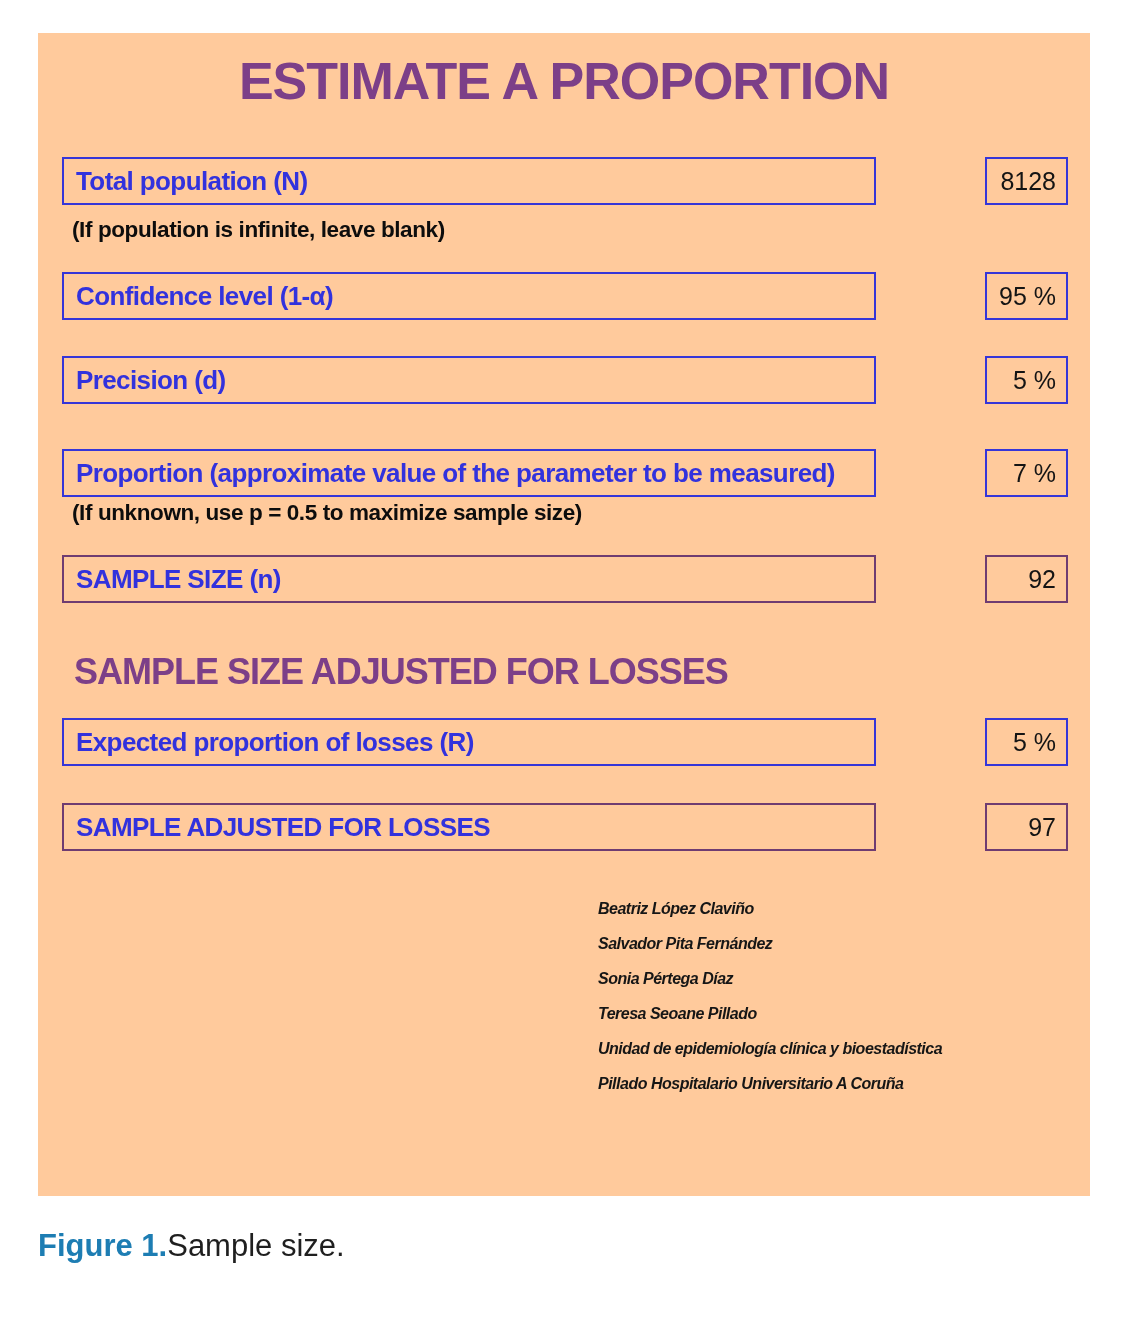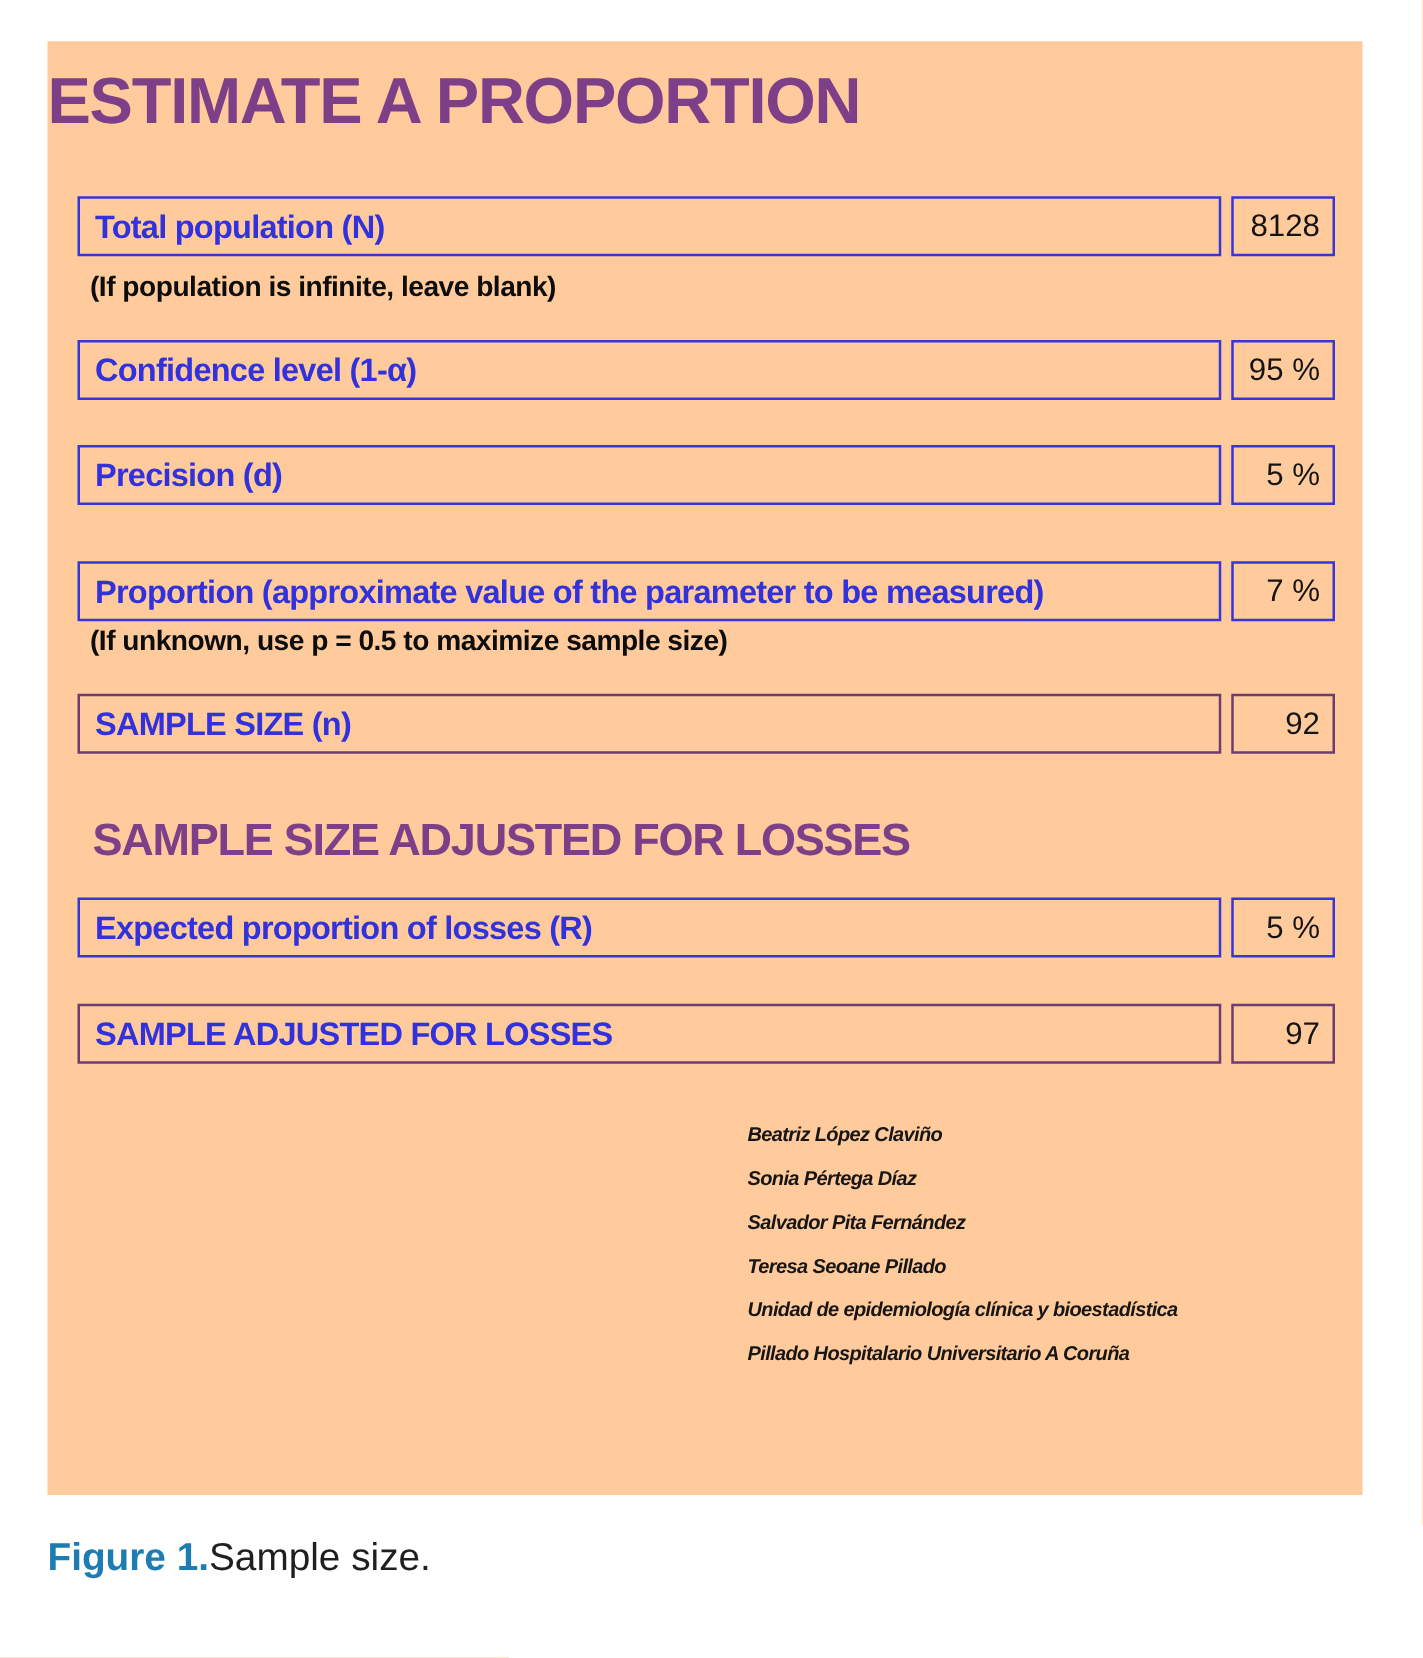--- a/index.html
+++ b/index.html
@@ -15,28 +15,28 @@
   html,body{margin:0;padding:0;}
   body{
     width:1138px;height:1326px;position:relative;background:#ffffff;
     font-family:"Liberation Sans", sans-serif;overflow:hidden;
   }
   .panel{
     position:absolute;left:38px;top:33px;width:1052px;height:1163px;
     background:var(--panel-bg);
   }
   .panel-title{
-    position:absolute;left:0;top:18px;width:100%;
+    position:absolute;left:0;top:18px;width:100%;text-align:center;
     font-size:52px;font-weight:bold;color:var(--heading-purple);
     letter-spacing:-1px;margin:0;white-space:nowrap;
   }
   .row{position:absolute;left:24px;width:1006px;height:48px;}
   .cell{position:absolute;top:0;height:48px;box-sizing:border-box;display:flex;align-items:center;}
   .cell.label{
-    left:0;width:915px;padding-left:12px;
+    left:0;width:814px;padding-left:12px;
     font-size:26px;font-weight:bold;color:var(--label-blue);
     letter-spacing:-0.6px;white-space:nowrap;
   }
   .cell.value{
     left:923px;width:83px;justify-content:flex-end;padding-right:10px;
     font-size:25px;color:var(--value-ink);white-space:nowrap;
   }
   .row.input .cell{border:2px solid var(--input-border-blue);}
   .row.result .cell{border:2px solid var(--result-border-purple);}
   .note{
@@ -101,22 +101,22 @@
     <div class="cell value">5 %</div>
   </div>
 
   <div class="row result" style="top:770px">
     <div class="cell label">SAMPLE ADJUSTED FOR LOSSES</div>
     <div class="cell value">97</div>
   </div>
 
   <div class="credits">
     <div>Beatriz López Claviño</div>
+    <div>Salvador Pita Fernández</div>
     <div>Sonia Pértega Díaz</div>
-    <div>Salvador Pita Fernández</div>
     <div>Teresa Seoane Pillado</div>
     <div>Unidad de epidemiología clínica y bioestadística</div>
     <div>Pillado Hospitalario Universitario A Coruña</div>
   </div>
 
 </div>
 
 <div class="figure-caption">
   <span class="fig-label">Figure 1.</span><span class="fig-text">Sample size.</span>
 </div>

